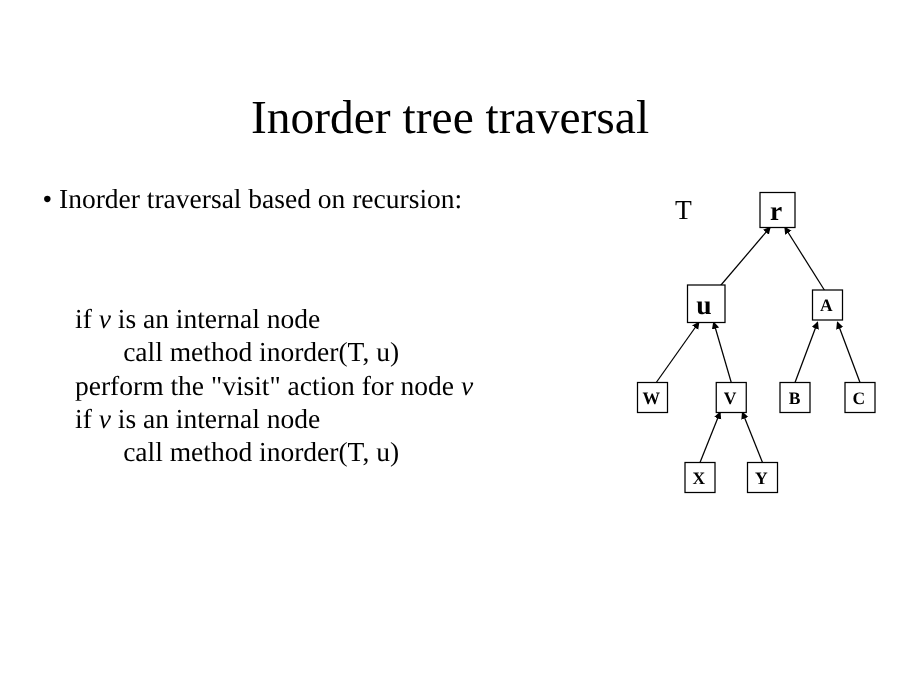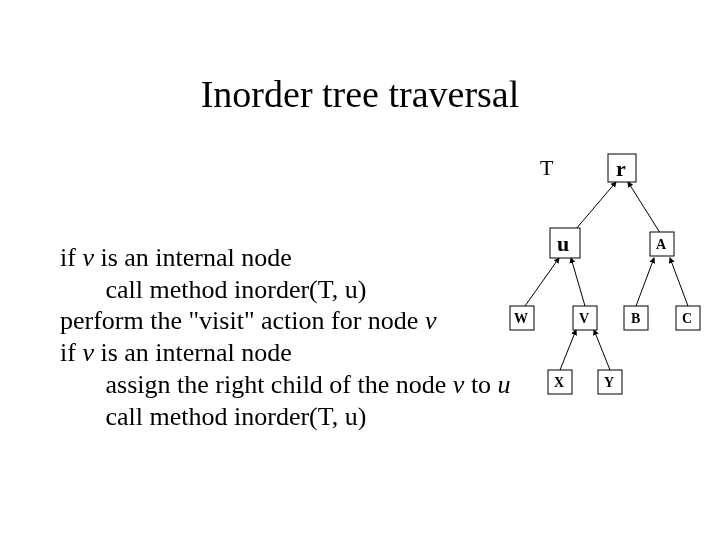--- a/index.html
+++ b/index.html
@@ -1,45 +1,45 @@
 <!DOCTYPE html>
 <html><head>
 <meta charset="utf-8">
 <style>
   html,body{margin:0;padding:0;width:720px;height:540px;background:#fff;font-family:"Times New Roman",Times,serif;color:#000}
   .slide{position:relative;width:720px;height:530px}
   .title{position:absolute;top:72px;left:0;width:720px;text-align:center;font-size:38px}
   .bullet{position:absolute;top:146px;left:34px;font-size:22px}
   .bullet::before{content:"• ";}
   .algline{position:absolute;top:200px;left:60px;font-size:22px}
-  .pseudo{position:absolute;top:242px;left:60px;font-size:26px;line-height:1.22}
+  .pseudo{position:absolute;top:242px;left:60px;font-size:22px;line-height:1.22}
   .pseudo div{white-space:pre}
   .ital{font-style:italic}
   .diagram{position:absolute;top:150px;left:470px;width:240px;height:260px}
   .diagram svg{width:240px;height:260px}
   .nodebox{stroke:#000;stroke-width:1;fill:#fff}
   .nodelabel{font-family:"Times New Roman",Times,serif}
   .big{font-size:22px}
   .big-b{font-size:22px;font-weight:bold}
   .small{font-size:14px;font-weight:bold}
 </style>
 </head>
 <body>
 <div class="slide">
 
   <div class="title">Inorder tree traversal</div>
 
+  <div class="bullet">Inorder traversal based on recursion:</div>
 
 
   <div class="pseudo">
     <div><span>if </span><span class="ital">v</span><span> is an internal node</span></div>
     <div><span>       call method inorder(T, u)</span></div>
     <div><span>perform the "visit" action for node </span><span class="ital">v</span></div>
     <div><span>if </span><span class="ital">v</span><span> is an internal node</span></div>
-    <div><span>       assign the right child of the node </span><span class="ital">v</span><span> to </span><span class="ital">u</span></div>
     <div><span>       call method inorder(T, u)</span></div>
   </div>
 
   <div class="diagram">
     <svg viewBox="0 0 240 260">
       <defs>
         <marker id="ah" markerWidth="7" markerHeight="7" refX="5" refY="3" orient="auto">
           <path d="M0,0 L6,3 L0,6 Z" fill="#000"></path>
         </marker>
       </defs>

